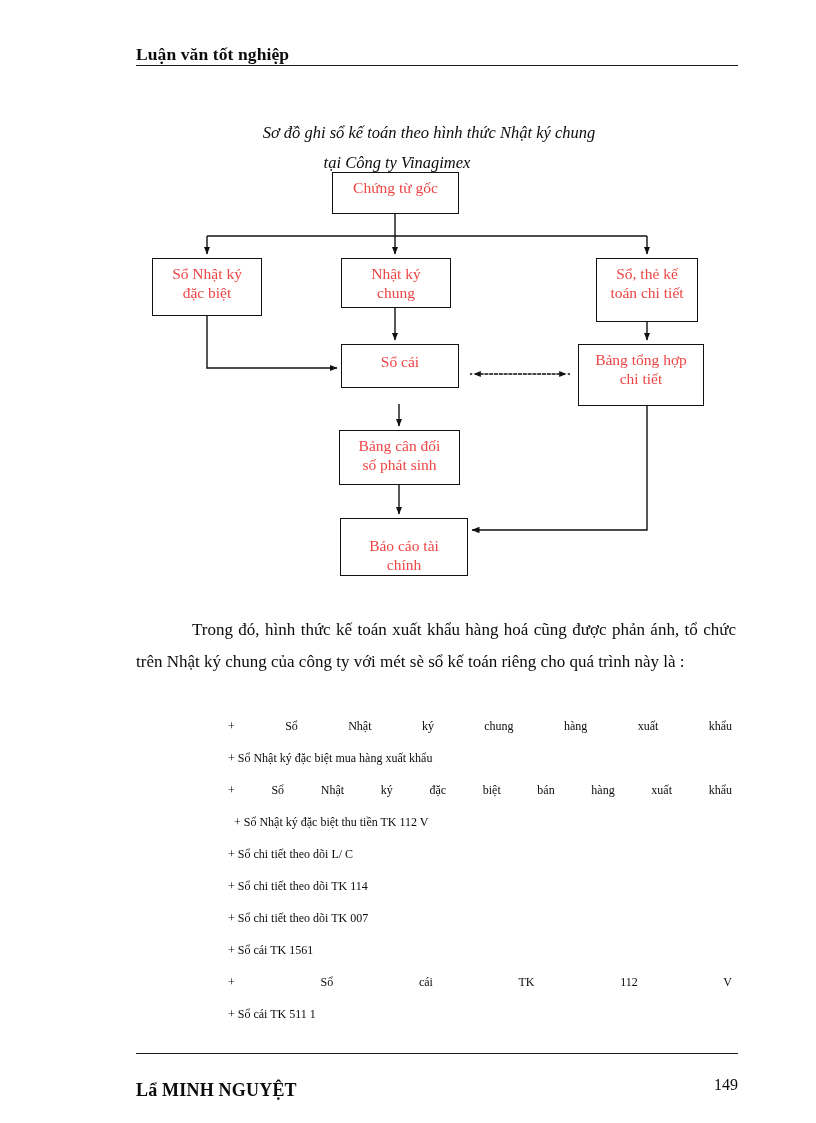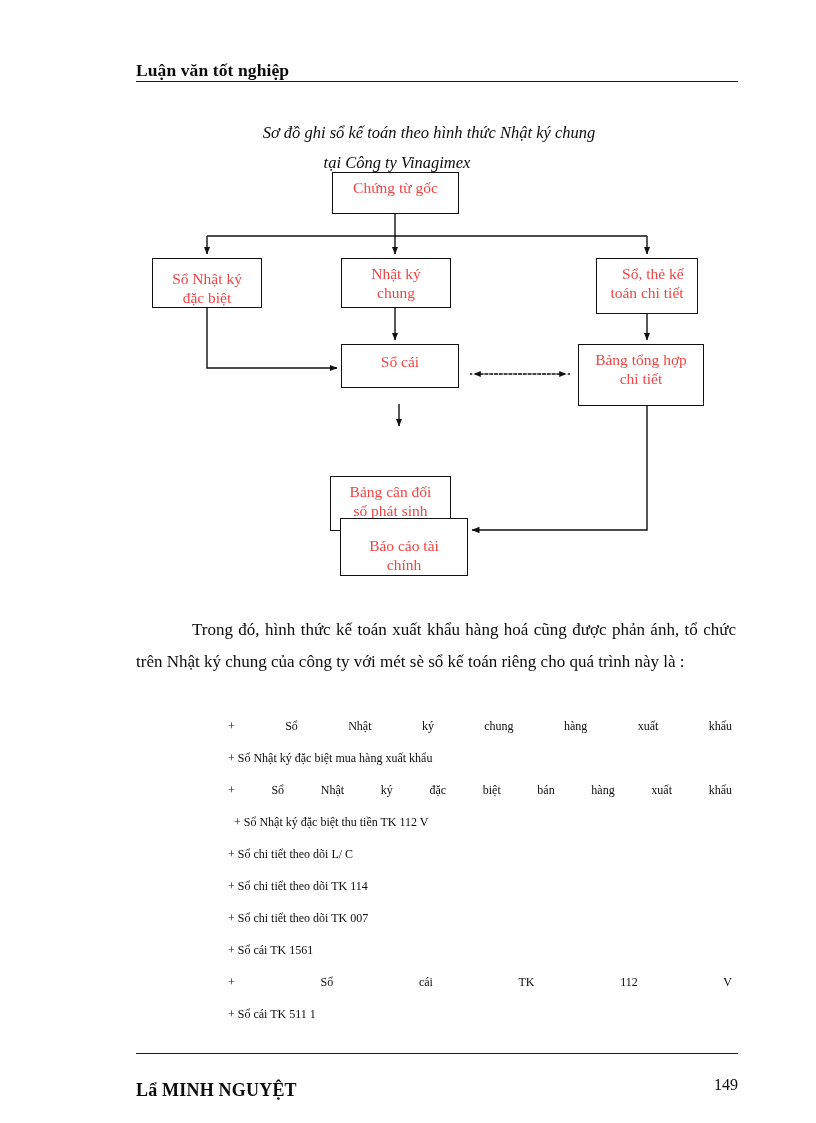--- a/index.html
+++ b/index.html
@@ -20,21 +20,21 @@
     position: absolute;
     inset: 0;
     width: 816px;
     height: 1123px;
   }
 
   
   .header {
     position: absolute;
     left: 136px;
-    top: 60px;
+    top: 44px;
     width: 602px;
     height: 26px;
   }
   .header-title {
     position: absolute;
     left: 0;
     top: 0;
     font-size: 17.5px;
     font-weight: bold;
     letter-spacing: .1px;
@@ -89,26 +89,26 @@
     justify-content: center;
     text-align: center;
     font-size: 15.5px;
     line-height: 19px;
     padding-top: 5px;
     color: #ef4444;
   }
   .node span { display: block; }
 
   .n-chungtu   { left: 332px; top: 172px; width: 127px; height: 42px; }
-  .n-sonhatky  { left: 152px; top: 258px; width: 110px; height: 50px; align-items: flex-end; }
+  .n-sonhatky  { left: 152px; top: 258px; width: 110px; height: 58px; }
   .n-nhatky    { left: 341px; top: 258px; width: 110px; height: 50px; }
-  .n-sothe     { left: 596px; top: 258px; width: 102px; height: 56px; text-align: right; }
+  .n-sothe     { left: 596px; top: 258px; width: 102px; height: 64px; }
   .n-socai     { left: 341px; top: 344px; width: 118px; height: 44px; padding-top: 7px; }
   .n-bangtonghop { left: 578px; top: 344px; width: 126px; height: 62px; }
-  .n-bangcandoi  { left: 330px; top: 430px; width: 121px; height: 55px; margin-top: 46px; }
+  .n-bangcandoi  { left: 339px; top: 430px; width: 121px; height: 55px; }
   .n-baocao      { left: 340px; top: 518px; width: 128px; height: 58px; padding-top: 17px; }
 
   
   .body-par {
     position: absolute;
     left: 136px;
     top: 614px;
     width: 600px;
     font-size: 17px;
     line-height: 32px;

